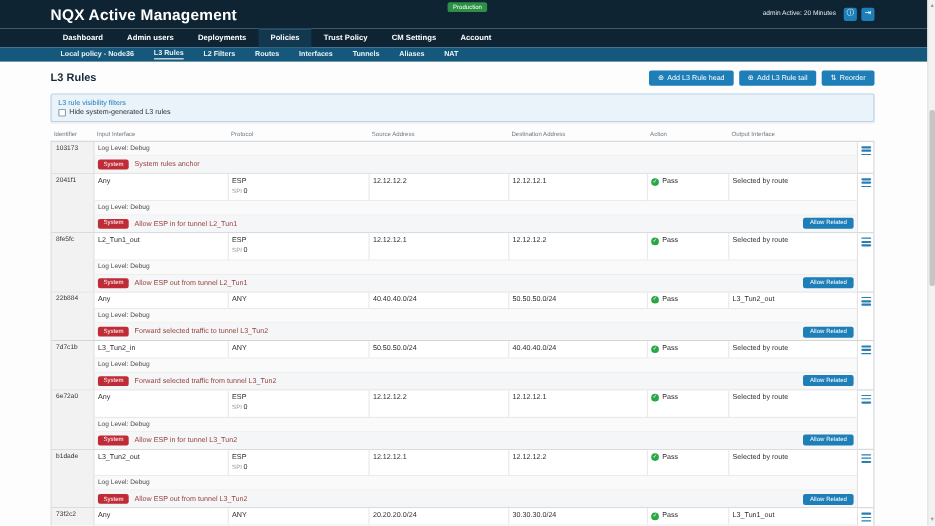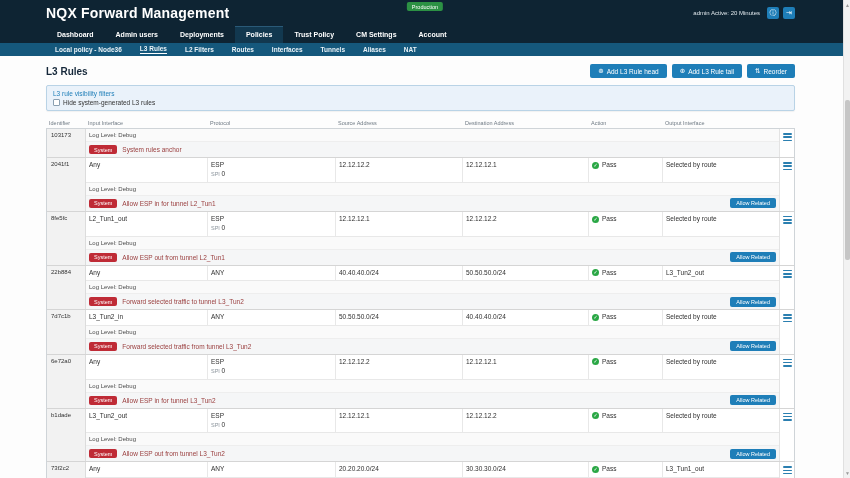--- a/index.html
+++ b/index.html
@@ -86,21 +86,21 @@
   .sb-arrow { position:absolute; left:0; width:7px; color:#9a9a9a; font-size:5px; text-align:center; }
   .sb-up { top:2px; } .sb-down { bottom:2px; }
   .sb-thumb { position:absolute; left:1px; width:5px; top:100px; height:160px; background:#c6c6c6; border-radius:2px; }
 </style>
 </head>
 <body>
 
 <div class="viewport">
 
   <div class="topbar">
-    <div class="brand">NQX Forward Management</div>
+    <div class="brand">NQX Active Management</div>
     <span class="env-badge">Production</span>
     <div class="session">
       <span class="session-text">admin Active: 20 Minutes</span>
       <button class="icon-btn">ⓘ</button>
       <button class="icon-btn">⇥</button>
     </div>
   </div>
 
   <nav class="nav1" id="nav1">
       <div class="nav-item">Dashboard</div>

